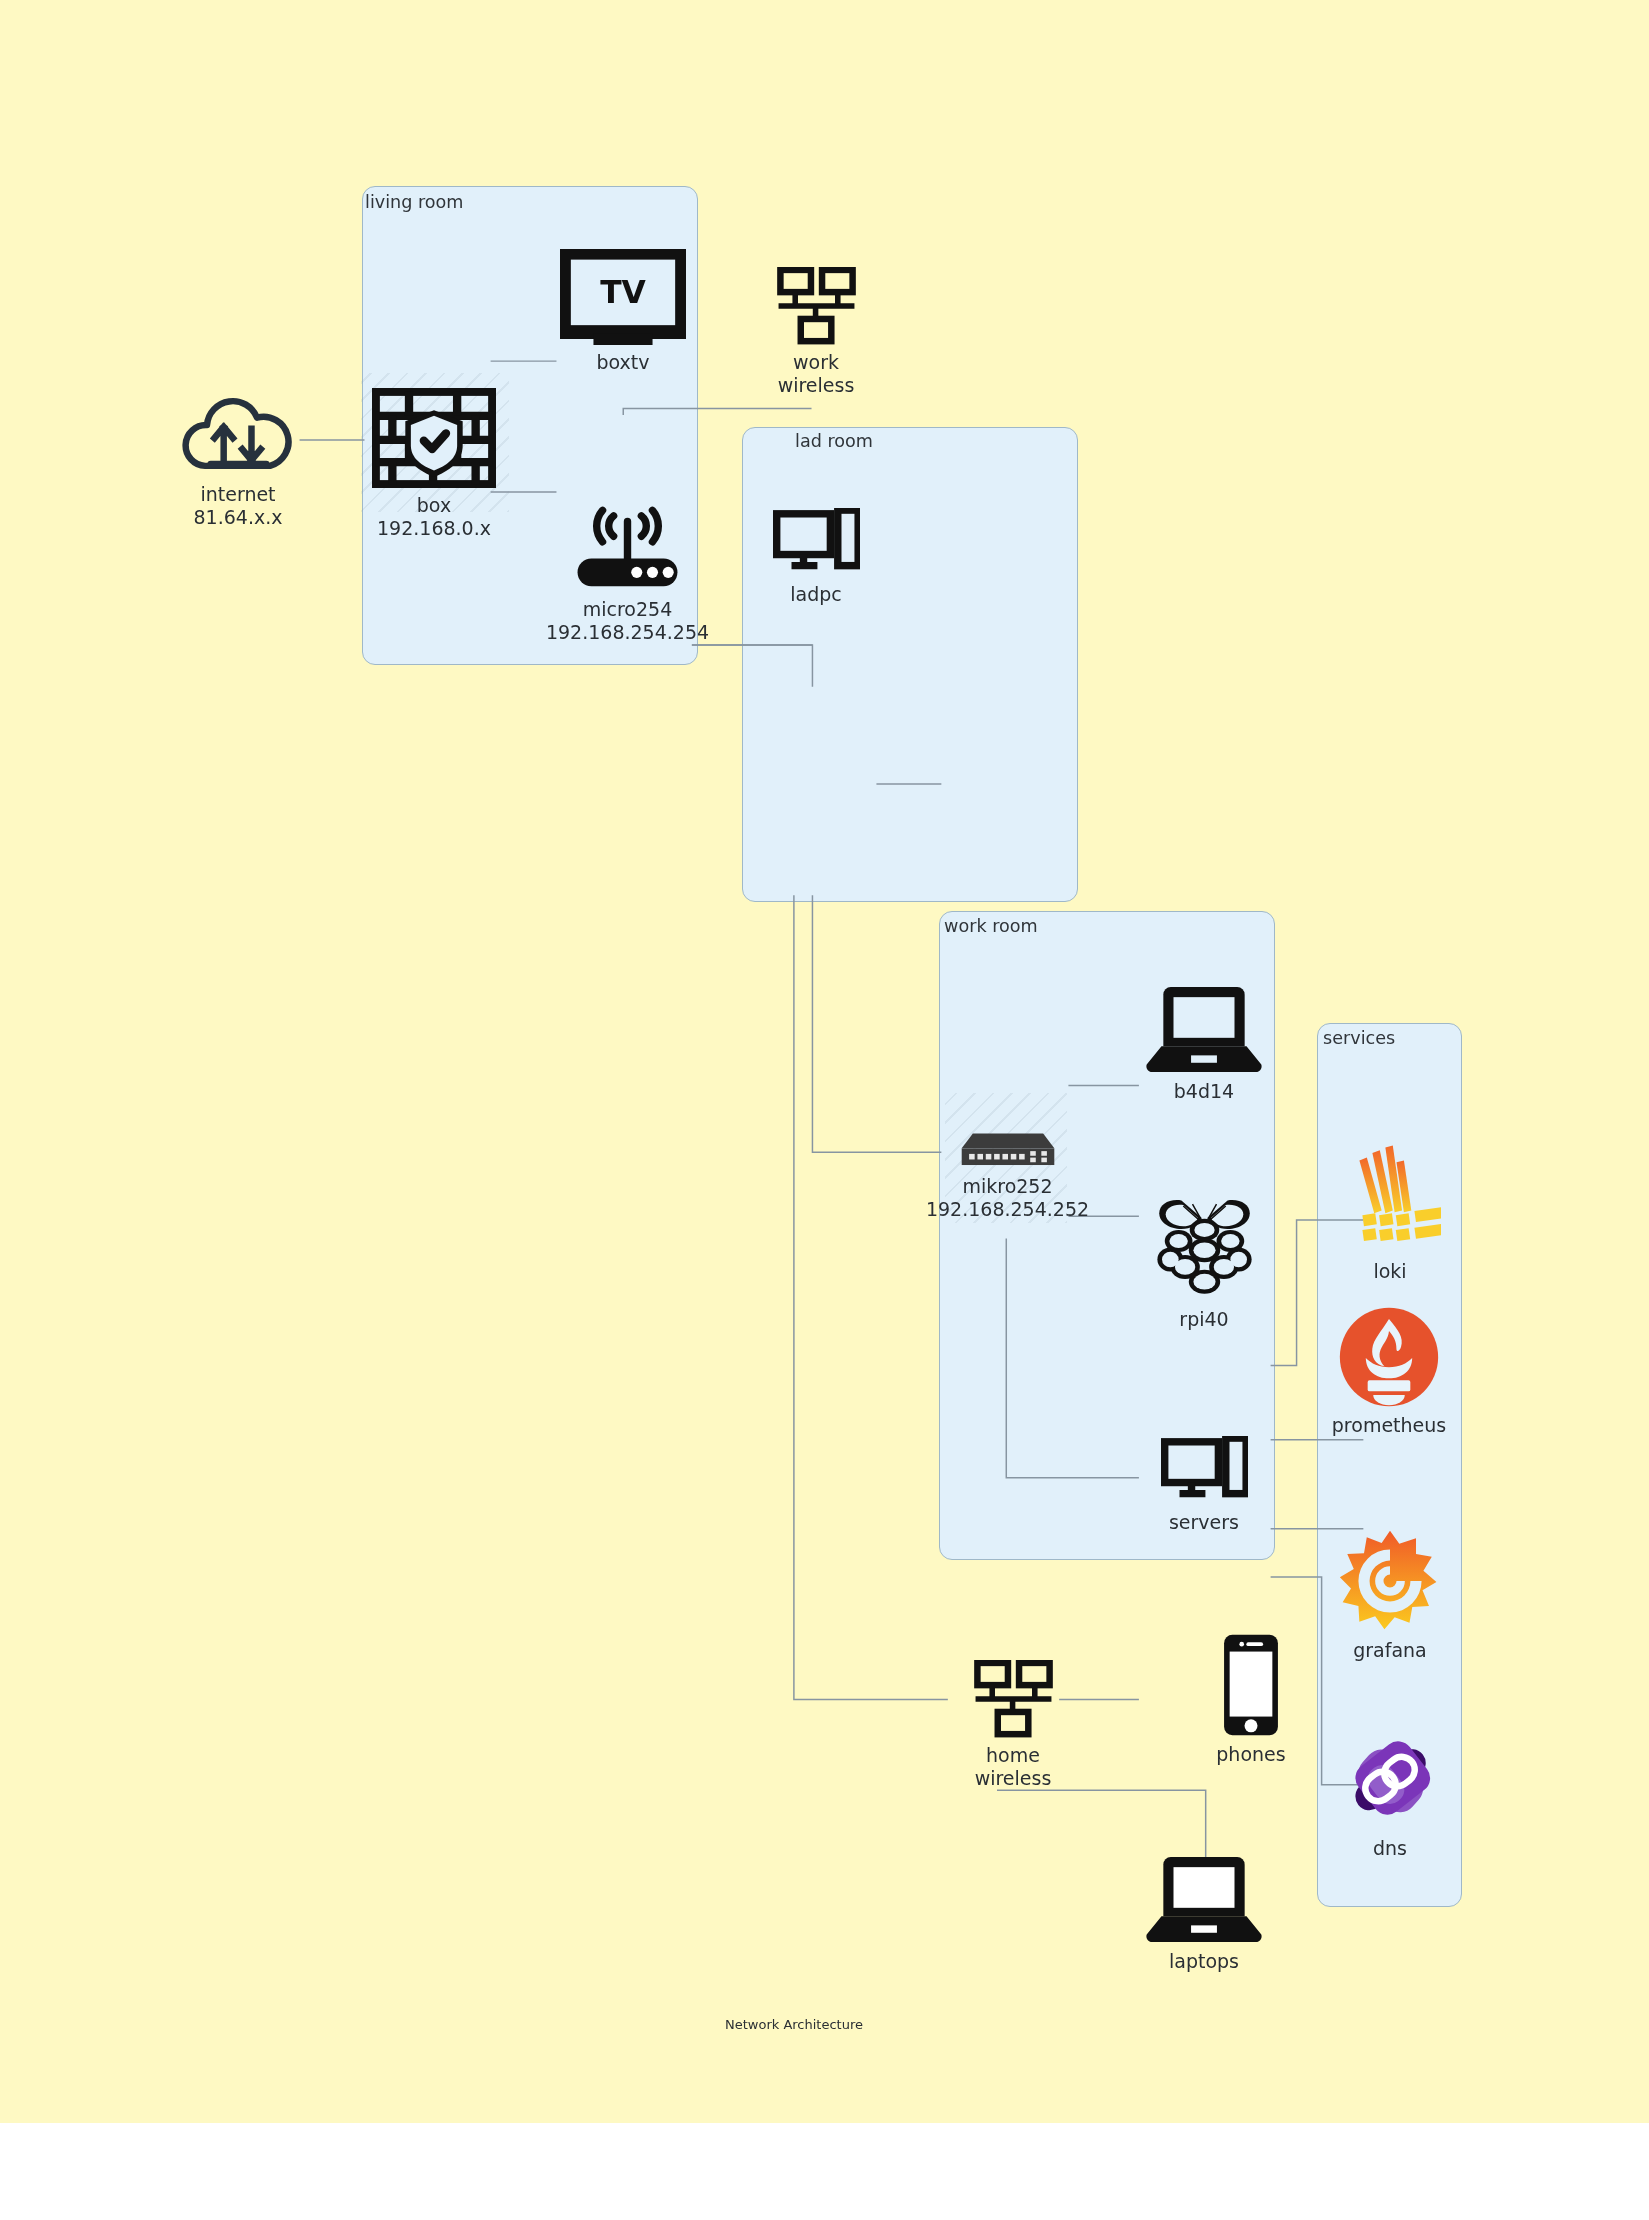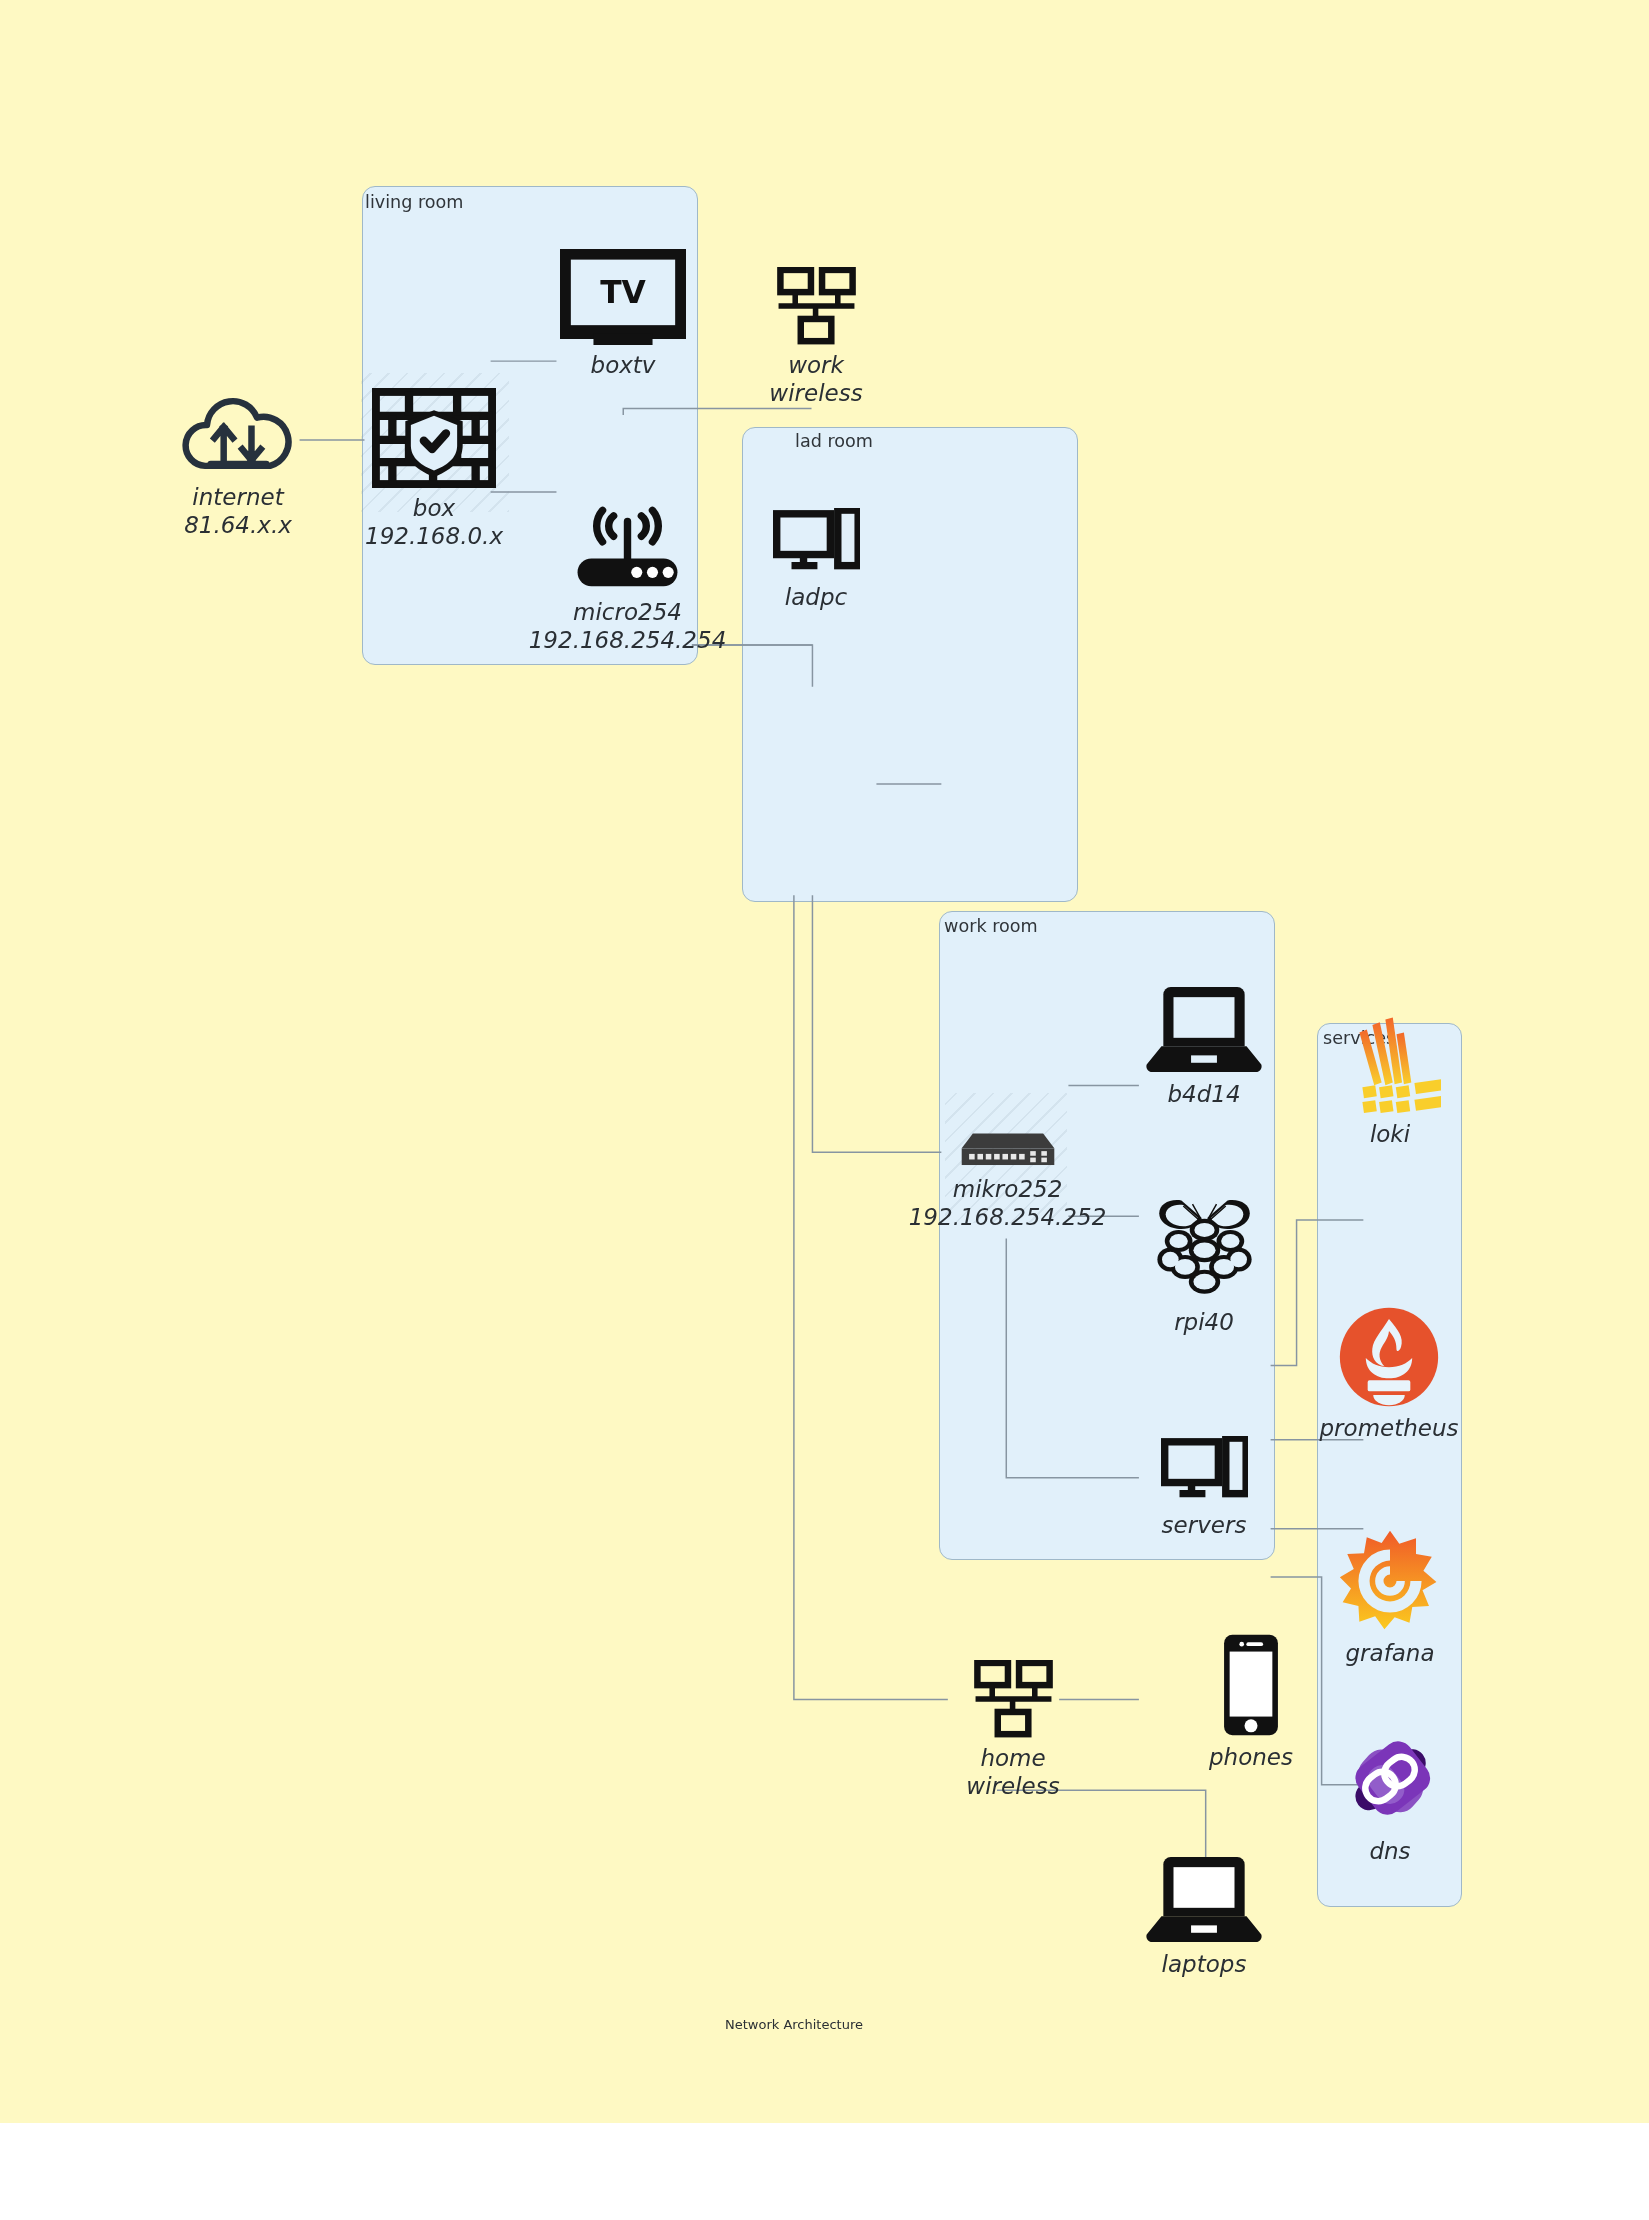--- a/index.html
+++ b/index.html
@@ -4,21 +4,21 @@
 <style>
   html,body{margin:0;padding:0;background:#ffffff;}
   body{font-family:"DejaVu Sans","Liberation Sans",sans-serif;}
   #canvas{position:relative;width:1649px;height:2123px;background:#fef9c3;overflow:hidden;}
 
   .group{position:absolute;background:#e1f0fa;border:0.9px solid #9fb8c8;border-radius:13px;box-sizing:border-box;}
   .group-label{position:absolute;font-size:17.6px;color:#30353a;white-space:nowrap;}
 
   .node{position:absolute;display:flex;flex-direction:column;align-items:center;}
   .node .glyph{display:flex;align-items:center;justify-content:center;}
-  .node .caption{margin-top:5.6px;text-align:center;font-size:23px;line-height:1.25;color:#2a2f34;white-space:pre-line;font-style:italic;}
+  .node .caption{margin-top:5.6px;text-align:center;font-size:19px;line-height:1.25;color:#2a2f34;white-space:pre-line;}
 
   .hatch{position:absolute;background-image:repeating-linear-gradient(-45deg, rgba(140,160,175,.16) 0 1.9px, rgba(0,0,0,0) 1.9px 13px);}
 
   svg.edges{position:absolute;left:0;top:0;width:1649px;height:2221px;pointer-events:none;}
   .edge{fill:none;stroke:#8795a1;stroke-width:1.6px;}
 
   #diagram-title{position:absolute;font-size:13px;color:#2a2f34;white-space:nowrap;}
 </style>
 </head>
 <body>
@@ -242,21 +242,21 @@
     <div class="glyph">
       <svg width="87" height="69" viewBox="0 0 94 74">
         <rect x="4" y="6" width="58" height="44" fill="none" stroke="#111" stroke-width="8"></rect>
         <path d="M20,62 H48 M33,50 V62" stroke="#111" stroke-width="8"></path>
         <rect x="70" y="2" width="22" height="60" fill="none" stroke="#111" stroke-width="8"></rect>
       </svg>
     </div>
     <div class="caption">servers</div>
   </div>
 
-  <div class="node" style="left:1325px;top:1012px;width:130px;">
+  <div class="node" style="left:1325px;top:1140px;width:130px;gap:12px;">
     <div class="glyph">
       <svg width="102" height="102" viewBox="0 0 110 110">
         <defs>
           <linearGradient id="lokiG" x1="0" y1="0" x2="0" y2="1">
             <stop offset="0" stop-color="#f2682a"></stop>
               <stop offset="1" stop-color="#f9ce2b"></stop>
           </linearGradient>
         </defs>
         <g fill="url(#lokiG)">
           <path d="M22,22 L30,19 L46,76 L38,79 Z"></path>

